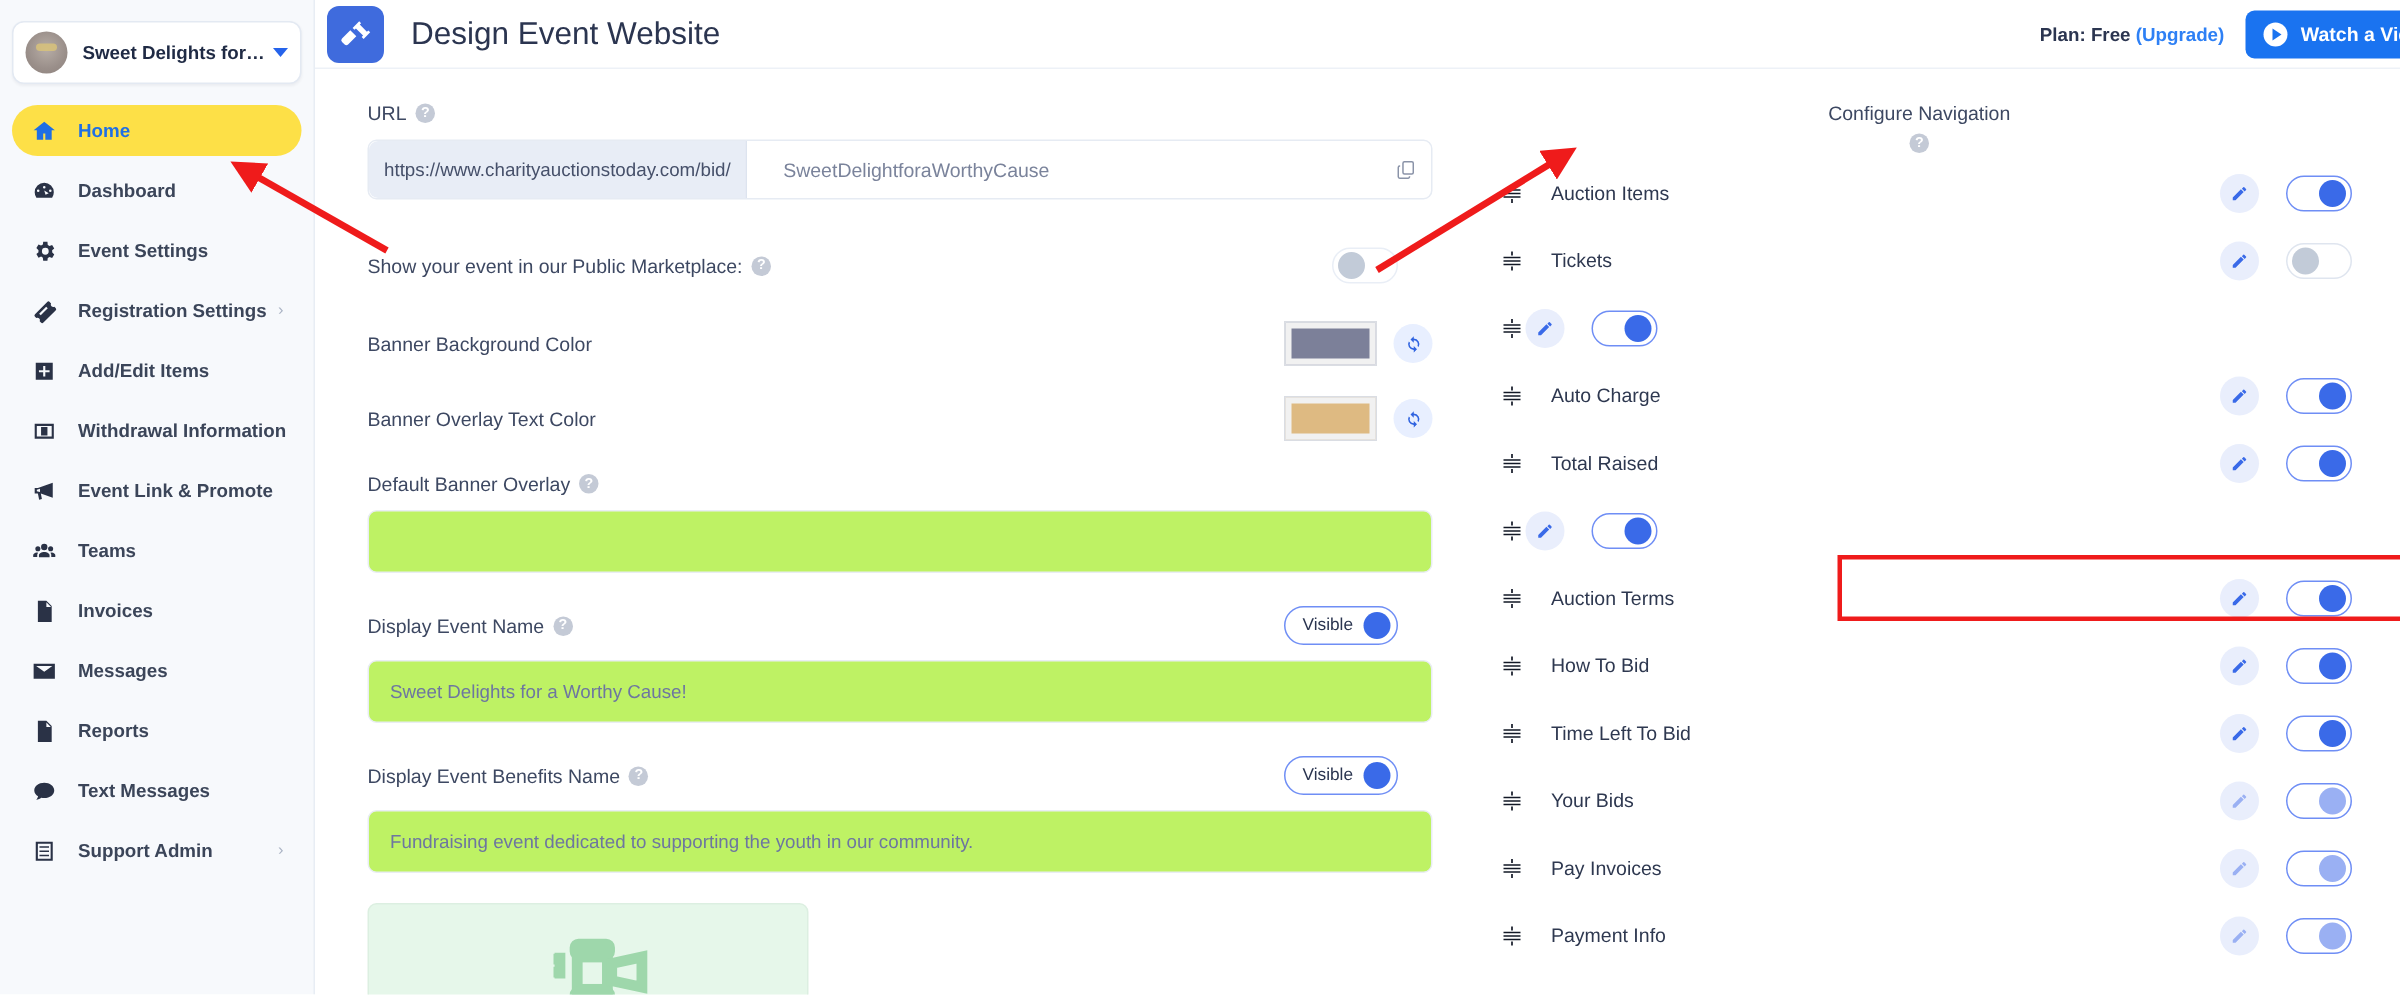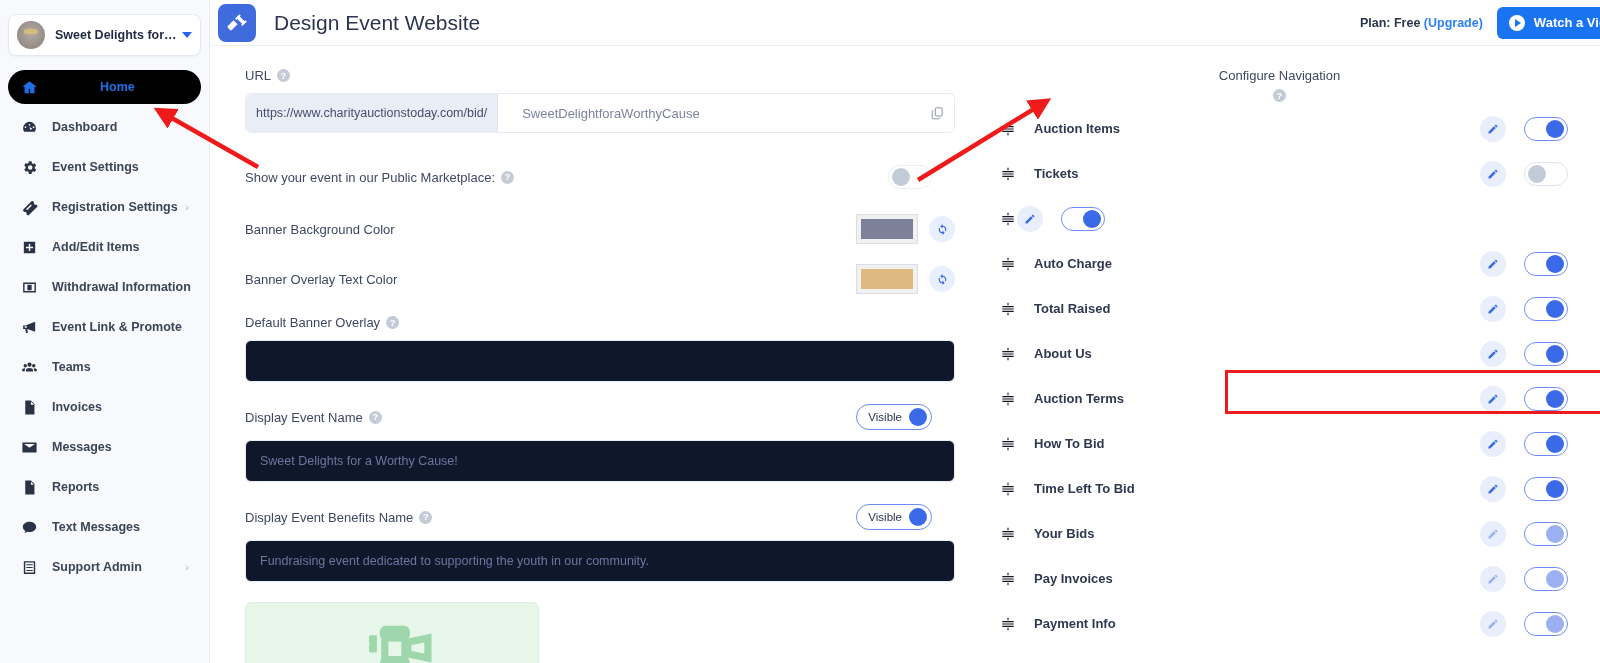--- a/index.html
+++ b/index.html
@@ -52,21 +52,21 @@
     flex: 0 0 auto;
   }
   .nav-item {
     height: 34px; margin: 0 8px 6px 8px;
     display: flex; align-items: center;
     border-radius: 18px;
     padding: 0 10px;
     cursor: pointer;
     position: relative;
   }
-  .nav-item.active { background: #000000; gap: 48px; }
+  .nav-item.active { background: #fde047; }
   .nav-icon {
     width: 22px; height: 22px; flex: 0 0 22px;
     display: flex; align-items: center; justify-content: center;
     color: #2a3246;
   }
   .nav-item.active .nav-icon { color: #1f6fe5; }
   .nav-icon svg { width: 17px; height: 17px; fill: currentColor; }
   .nav-label {
     margin-left: 12px; font-size: 12.5px; color: #3b4559; font-weight: 600;
     white-space: nowrap;
@@ -193,21 +193,21 @@
   }
   .refresh-btn {
     width: 26px; height: 26px; border-radius: 50%; background: #e8efff;
     display: flex; align-items: center; justify-content: center; cursor: pointer;
     flex: 0 0 26px;
   }
   .refresh-btn svg { width: 13px; height: 13px; fill: #2f63e0; }
 
   .textbox {
     margin-top: 10px; width: 100%; height: 40px;
-    border: 1px solid #e9edf4; border-radius: 6px; background: #0f172a;
+    border: 1px solid #e9edf4; border-radius: 6px; background: #bef264;
     display: flex; align-items: center; padding: 0 14px;
     font-size: 12.5px; color: #6d76a0;
   }
   .textbox.tall { height: 42px; }
   .textbox.empty { height: 42px; }
 
   .banner-preview {
     margin-top: 20px; width: 294px; height: 95px;
     background: #e6f7ea; border: 1px solid #dcefe1; border-radius: 6px;
     display: flex; align-items: flex-start; justify-content: center;
@@ -223,21 +223,21 @@
   }
   .cfg-row {
     height: 45px; display: flex; align-items: center;
     padding-left: 12px; padding-right: 4px;
   }
   .drag-handle {
     width: 18px; height: 18px; flex: 0 0 18px; color: #121826;
     display: flex; align-items: center; justify-content: center; cursor: grab;
   }
   .drag-handle svg { width: 16px; height: 16px; stroke: currentColor; stroke-width: 1.7; fill: none; }
-  .cfg-label { margin-left: 17px; font-size: 13px; color: #2e3850; flex: 1 1 auto; font-weight: bold; }
+  .cfg-label { margin-left: 17px; font-size: 13px; color: #2e3850; flex: 1 1 auto; }
   .edit-btn {
     width: 26px; height: 26px; border-radius: 50%; background: #e9eefc;
     display: flex; align-items: center; justify-content: center; cursor: pointer;
     flex: 0 0 26px; margin-right: 18px;
   }
   .edit-btn svg { width: 12px; height: 12px; fill: #3a6ae8; }
   .edit-btn.faded svg { fill: #9ab0f3; }
   .highlight-box {
     position: absolute; left: 1015px; top: 370px; width: 545px; height: 44px;
     border: 3px solid #ef1b1b; z-index: 30; pointer-events: none;
@@ -580,21 +580,20 @@
               <span class="toggle on">
                 <span class="knob"></span>
               </span>
             </div>
             <div class="cfg-row">
               <span class="drag-handle">
                 <svg viewBox="0 0 24 24">
                   <path d="M12 2.5v4M12 17.5v4M3.5 8.5h17M3.5 12h17M3.5 15.5h17"></path>
                 </svg>
               </span>
-              <span class="cfg-label">About Us</span>
               <span class="edit-btn">
                 <svg viewBox="0 0 24 24">
                   <path d="M3 17.3V21h3.7L17.6 10.1l-3.7-3.7zm17.7-9.9a1 1 0 0 0 0-1.4l-2.3-2.3a1 1 0 0 0-1.4 0l-1.8 1.8 3.7 3.7z"></path>
                 </svg>
               </span>
               <span class="toggle on">
                 <span class="knob"></span>
               </span>
             </div>
             <div class="cfg-row">

